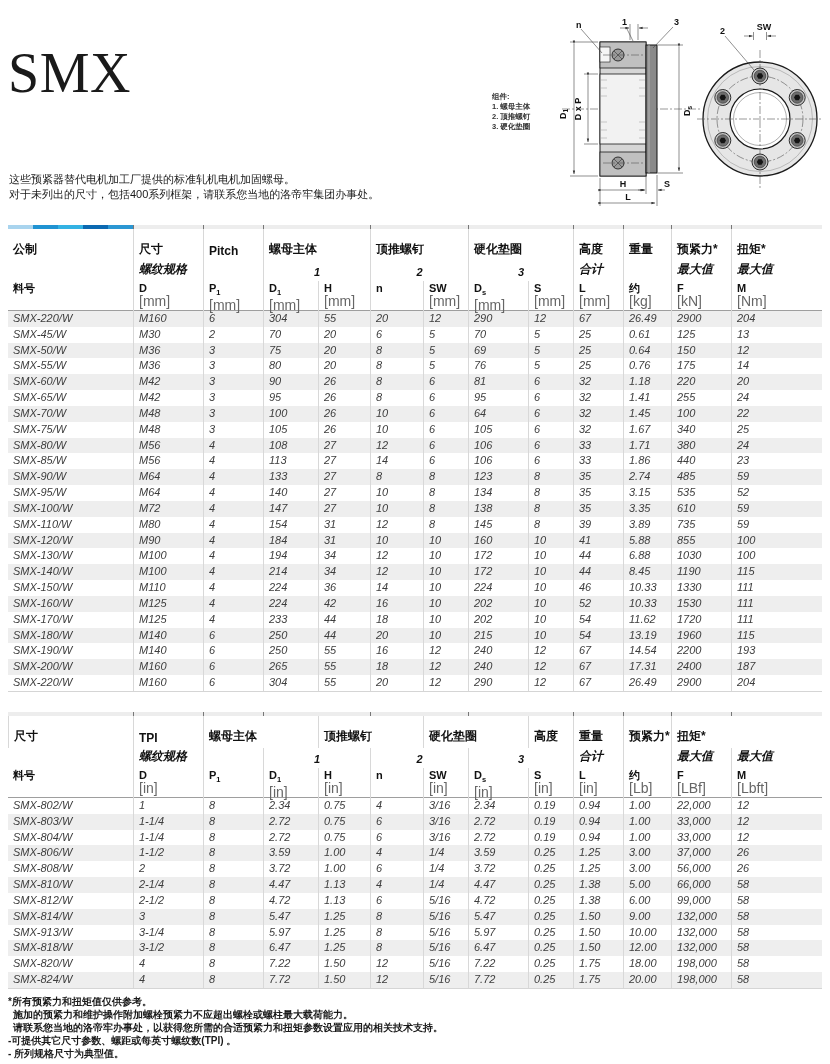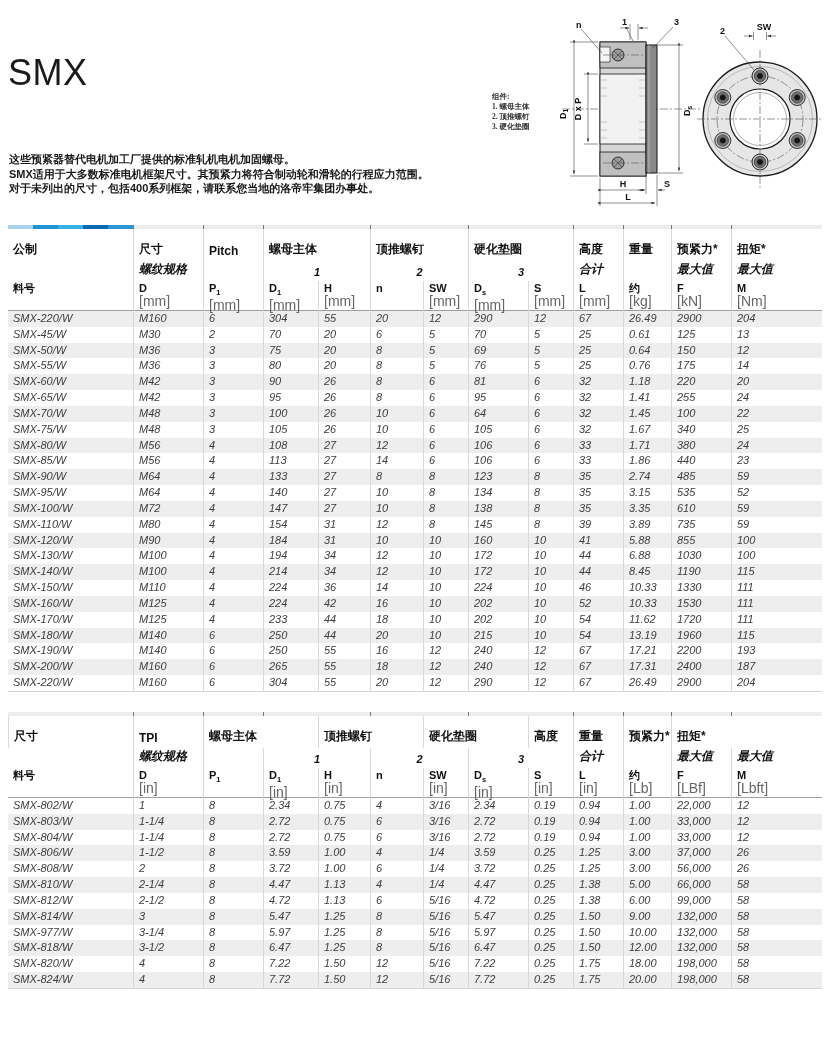--- a/index.html
+++ b/index.html
@@ -1,25 +1,25 @@
 <!DOCTYPE html>
 <html><head>
 <meta charset="utf-8">
 <style>
   html,body{margin:0;padding:0;background:#fff;}
   body{font-family:"Liberation Sans","DejaVu Sans",sans-serif;color:#222;}
   #page{position:relative;width:830px;height:1064px;background:#fff;overflow:hidden;}
 
   
-  .title{position:absolute;left:8px;top:48px;font-size:36px;line-height:50px;font-weight:300;color:#1a1a1a;letter-spacing:0.5px;}
+  .title{position:absolute;left:8px;top:48px;font-size:56px;line-height:50px;font-weight:300;color:#1a1a1a;letter-spacing:0.5px;font-family:Liberation Serif, serif;}
   .subtitle{position:absolute;left:9px;top:102px;font-size:23px;line-height:28px;font-weight:400;color:#1a1a1a;}
-  .desc{position:absolute;left:9px;top:152px;font-size:11px;line-height:14.5px;font-weight:bold;color:#1a1a1a;}
+  .desc{position:absolute;left:9px;top:172px;font-size:11px;line-height:14.5px;font-weight:normal;color:#1a1a1a;}
 
   
-  .legend{position:absolute;left:492px;top:92px;font-size:7.5px;line-height:10px;color:#333;font-weight:bold;font-family:Liberation Serif, serif;}
+  .legend{position:absolute;left:492px;top:92px;font-size:7.5px;line-height:10px;color:#333;font-weight:bold;}
   svg text{font-family:"Liberation Sans","DejaVu Sans",sans-serif;}
   .cs-svg{position:absolute;left:550px;top:14px;}
   .fv-svg{position:absolute;left:693px;top:20px;}
   .dim{stroke:#444;stroke-width:0.6;fill:none;}
   .cl{stroke:#555;stroke-width:0.6;stroke-dasharray:8 2 2 2;fill:none;}
   .lbl{font-size:9px;font-weight:bold;fill:#111;}
 
   
   .tablewrap{position:absolute;left:8px;width:814px;}
   #metric-table{top:225px;}
@@ -48,21 +48,20 @@
   .footnotes .ind{padding-left:5px;}
 </style>
 </head>
 <body>
 
 <div id="page">
 
   <div class="title">SMX</div>
   <div class="desc">
     <div>这些预紧器替代电机加工厂提供的标准轧机电机加固螺母。</div>
-    <div>SMX适用于大多数标准电机框架尺寸。其预紧力将符合制动轮和滑轮的行程应力范围。</div>
     <div>对于未列出的尺寸，包括400系列框架，请联系您当地的洛帝牢集团办事处。</div>
   </div>
 
   <div class="legend">
     <div>组件:</div>
     <div>1. 螺母主体</div>
     <div>2. 顶推螺钉</div>
     <div>3. 硬化垫圈</div>
   </div>
 
@@ -606,21 +605,21 @@
           <div class="td">SMX-190/W</div>
           <div class="td bl">M140</div>
           <div class="td bl">6</div>
           <div class="td bl">250</div>
           <div class="td bl">55</div>
           <div class="td bl">16</div>
           <div class="td bl">12</div>
           <div class="td bl">240</div>
           <div class="td bl">12</div>
           <div class="td bl">67</div>
-          <div class="td bl">17.21</div>
+          <div class="td bl">14.54</div>
           <div class="td bl">2200</div>
           <div class="td bl">193</div>
         </div>
         <div class="trow stripe">
           <div class="td">SMX-200/W</div>
           <div class="td bl">M160</div>
           <div class="td bl">6</div>
           <div class="td bl">265</div>
           <div class="td bl">55</div>
           <div class="td bl">18</div>
@@ -855,21 +854,21 @@
           <div class="td bl">8</div>
           <div class="td bl">5/16</div>
           <div class="td bl">5.47</div>
           <div class="td bl">0.25</div>
           <div class="td bl">1.50</div>
           <div class="td bl">9.00</div>
           <div class="td bl">132,000</div>
           <div class="td bl">58</div>
         </div>
         <div class="trow">
-          <div class="td">SMX-977/W</div>
+          <div class="td">SMX-913/W</div>
           <div class="td bl">3-1/4</div>
           <div class="td bl">8</div>
           <div class="td bl">5.97</div>
           <div class="td bl">1.25</div>
           <div class="td bl">8</div>
           <div class="td bl">5/16</div>
           <div class="td bl">5.97</div>
           <div class="td bl">0.25</div>
           <div class="td bl">1.50</div>
           <div class="td bl">10.00</div>
@@ -917,14 +916,21 @@
           <div class="td bl">7.72</div>
           <div class="td bl">0.25</div>
           <div class="td bl">1.75</div>
           <div class="td bl">20.00</div>
           <div class="td bl">198,000</div>
           <div class="td bl">58</div>
         </div>
       </div>
     </div>
 
+  <div class="footnotes">
+    <div>*所有预紧力和扭矩值仅供参考。</div>
+    <div class="ind">施加的预紧力和维护操作附加螺栓预紧力不应超出螺栓或螺柱最大载荷能力。</div>
+    <div class="ind">请联系您当地的洛帝牢办事处，以获得您所需的合适预紧力和扭矩参数设置应用的相关技术支持。</div>
+    <div>-可提供其它尺寸参数、螺距或每英寸螺纹数(TPI) 。</div>
+    <div>- 所列规格尺寸为典型值。</div>
+  </div>
 
 </div>
 
 </body></html>

